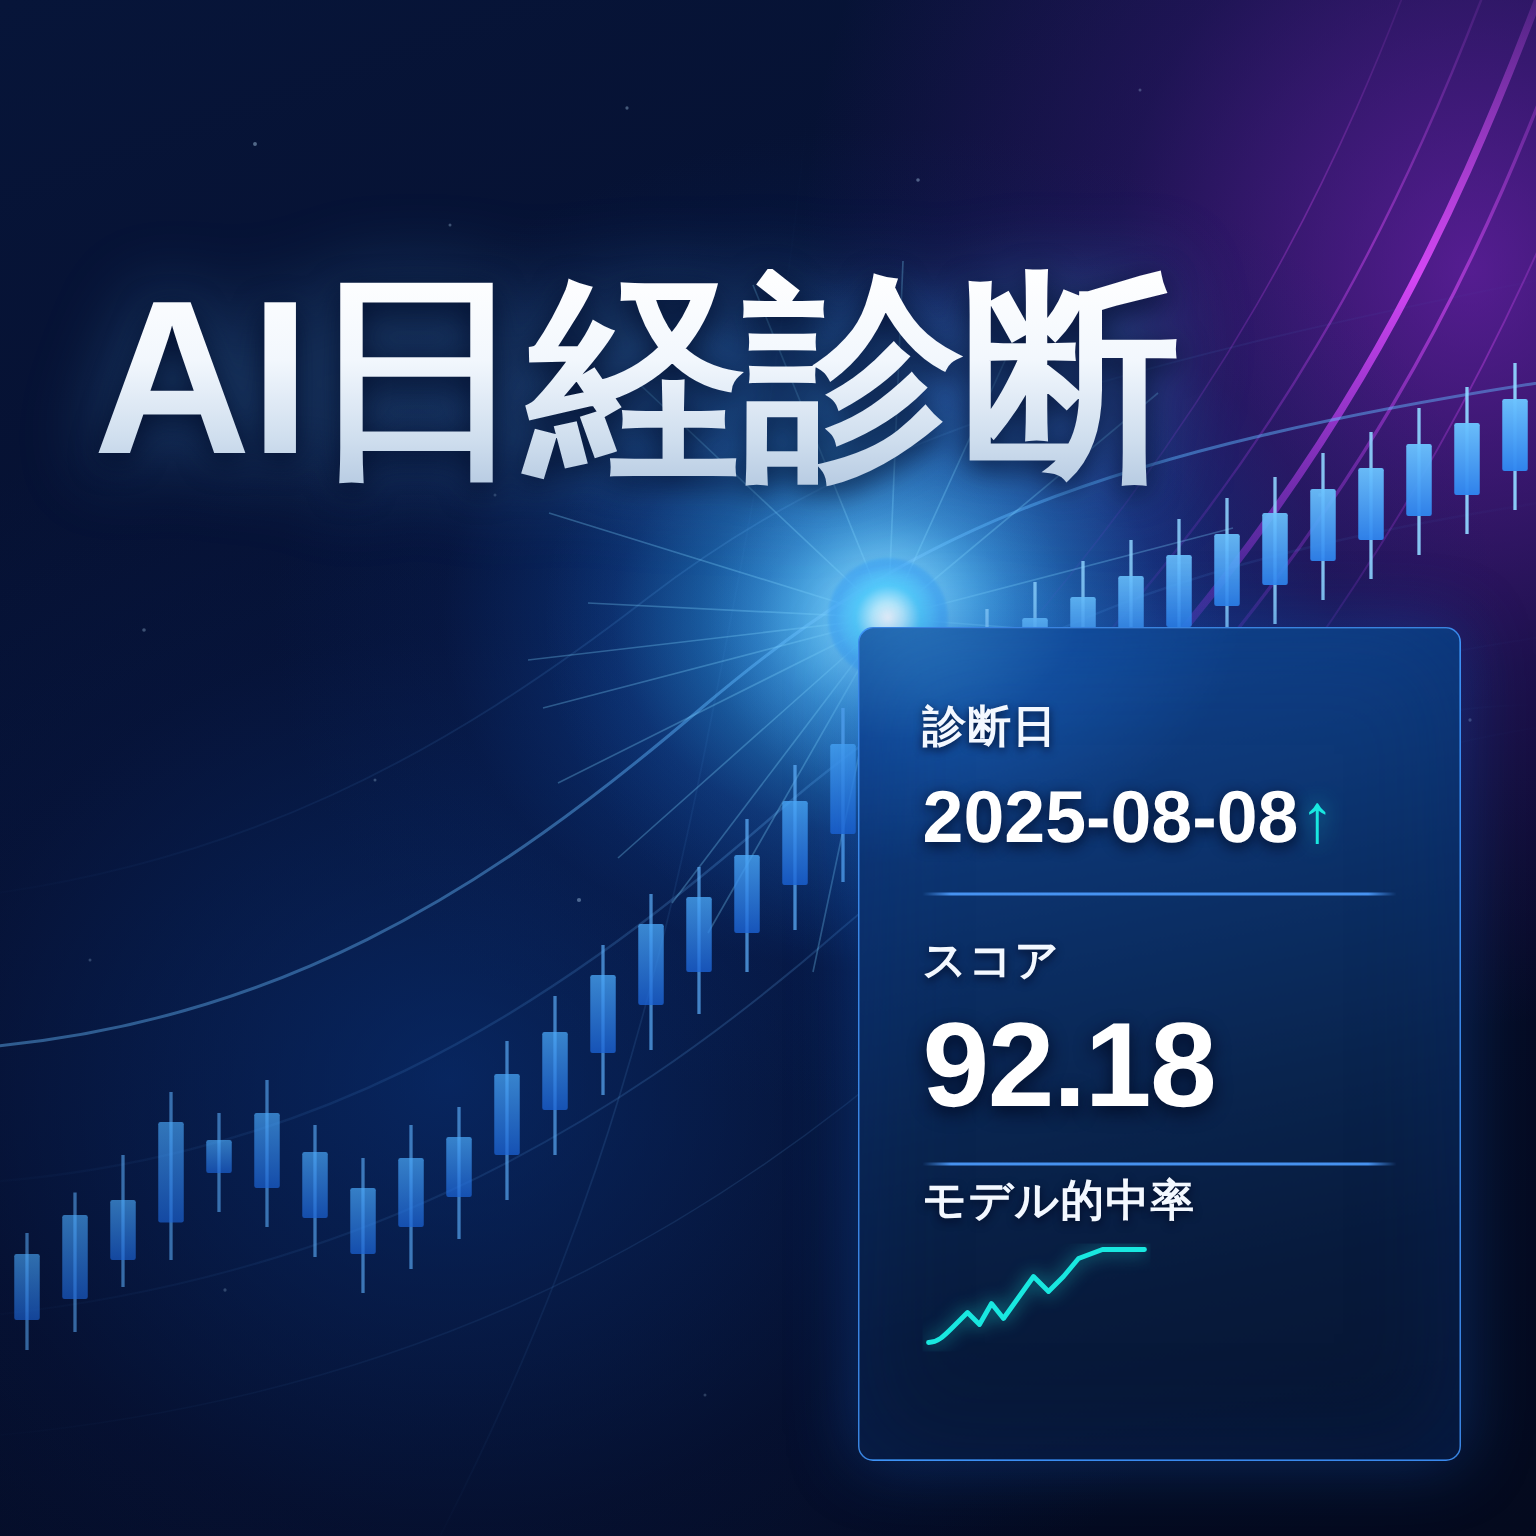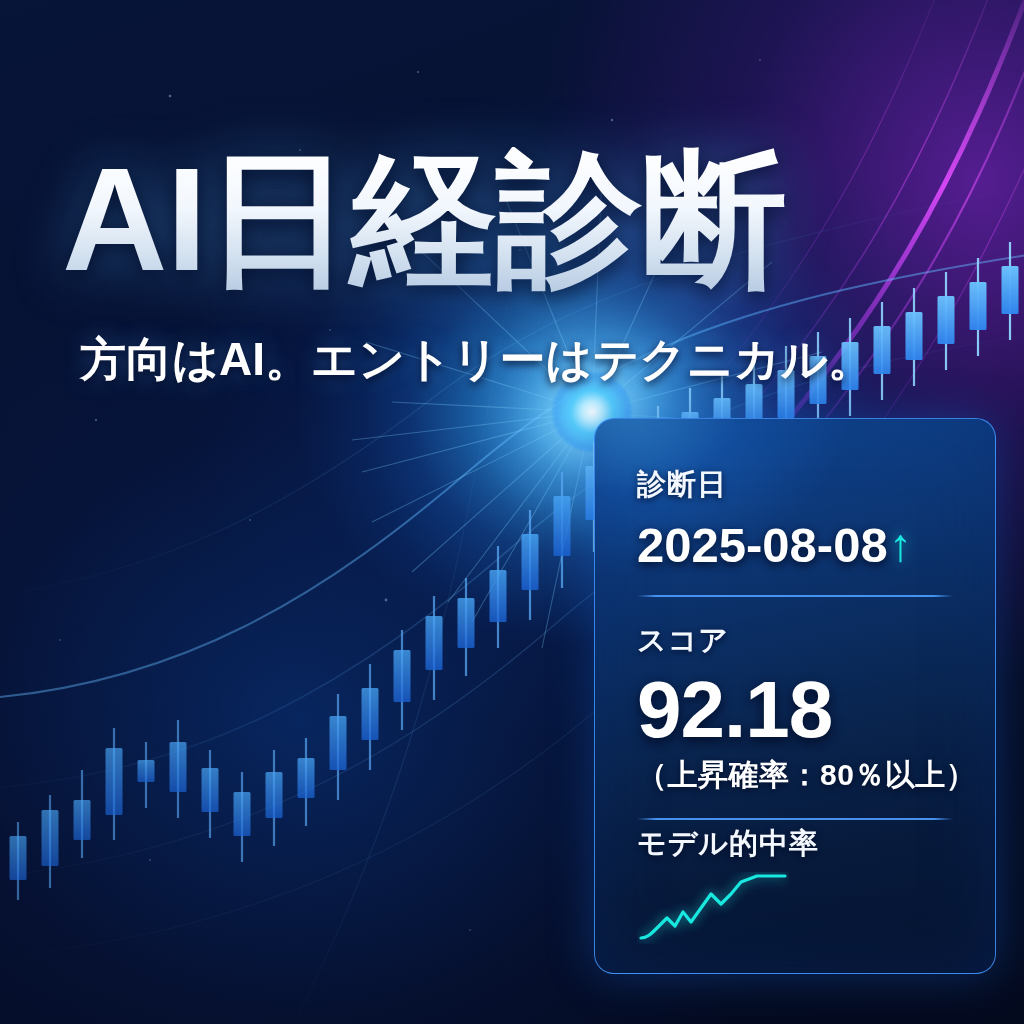--- a/index.html
+++ b/index.html
@@ -27,41 +27,41 @@
     position:absolute;left:552px;top:372px;width:80px;height:80px;border-radius:50%;
     background:radial-gradient(circle,#ffffff 0%,#bff1ff 18%,#55cdfb 38%,rgba(40,150,245,.45) 62%,rgba(20,90,200,0) 100%);
     filter:blur(1px);
   }
 
   
   .candles{position:absolute;inset:0;}
 
   
   .headline{
-    position:absolute;left:62px;top:140px;width:820px;height:160px;
-    display:flex;align-items:center;
+    position:absolute;left:62px;top:165px;width:820px;height:160px;
+    display:flex;align-items:flex-end;
   }
   .headline .txt{
     font-size:146px;line-height:1;font-weight:bold;letter-spacing:-1px;
     color:#eef4fb;
     background:linear-gradient(180deg,#ffffff 0%,#f2f7fd 42%,#cfdeee 78%,#b7cbe2 100%);
     -webkit-background-clip:text;background-clip:text;-webkit-text-fill-color:transparent;
     filter:drop-shadow(0 5px 10px rgba(0,10,40,.85)) drop-shadow(0 0 26px rgba(90,180,255,.35));
     white-space:nowrap;
   }
   .subline{
     position:absolute;left:80px;top:336px;width:860px;
     font-size:46px;line-height:1;font-weight:bold;color:#ffffff;white-space:nowrap;
     text-shadow:0 3px 9px rgba(0,8,34,.9),0 0 22px rgba(80,170,255,.45);
   }
 
   
   .card{
-    position:absolute;left:594px;top:418px;width:402px;height:556px;
-    border-radius:20px;
+    position:absolute;left:572px;top:418px;width:402px;height:556px;
+    border-radius:10px;
     border:1.6px solid rgba(66,150,255,.85);
     background:
       radial-gradient(ellipse 300px 230px at 6% -4%, rgba(80,190,255,.55) 0%, rgba(30,120,225,.26) 42%, rgba(10,45,120,0) 78%),
       linear-gradient(168deg,#114b97 0%,#0e3c80 16%,#0b2f66 36%,#09244e 56%,#071a3c 76%,#061430 100%);
     box-shadow:0 0 46px rgba(20,90,190,.42), inset 0 0 70px rgba(10,40,110,.35);
     overflow:hidden;
   }
   .card-inner{position:relative;width:100%;height:100%;padding:46px 40px 30px 42px;}
 
   .blk{position:relative;}
@@ -271,39 +271,37 @@
         <line x1="978" x2="978" y1="258" y2="356" stroke="#8fd4ff" stroke-width="2.2" opacity="0.94"></line>
         <rect x="969.5" y="282" width="17" height="48" rx="1.5" fill="url(#cndB)" opacity="0.96"></rect>
         <line x1="1010" x2="1010" y1="242" y2="340" stroke="#8fd4ff" stroke-width="2.2" opacity="0.95"></line>
         <rect x="1001.5" y="266" width="17" height="48" rx="1.5" fill="url(#cndB)" opacity="0.97"></rect>
       </g>
   </svg>
 
   <div class="headline">
     <span class="txt">AI日経診断</span>
   </div>
-  <div class="subline">方向はAI。エントリーはテクニカル。</div>
 
   <div class="card">
     <div class="card-inner">
 
       <div class="blk b1">
         <div class="lbl">診断日</div>
         <div class="val-date">
           <span>2025-08-08</span>
           <span class="arrow-up">↑</span>
         </div>
       </div>
 
       <div class="divider"></div>
 
       <div class="blk b2">
         <div class="lbl">スコア</div>
         <div class="val-score">92.18</div>
-        <div class="note">（上昇確率：80％以上）</div>
       </div>
 
       <div class="divider"></div>
 
       <div class="blk b3">
         <div class="lbl">モデル的中率</div>
         <div class="acc-row">
           <svg class="spark" width="152" height="72" viewBox="0 0 152 72">
             <path d="M4,66 C 10,66 14,62 20,56 L30,46 L38,54 L46,40 L54,50 L64,36 L74,22 L84,32 L94,22 L104,10 L120,4 L148,4" fill="none" stroke="#19e8e0" stroke-width="3.2" stroke-linecap="round" stroke-linejoin="round" style="filter:drop-shadow(0 0 6px rgba(25,232,224,.7))"></path>
           </svg>

